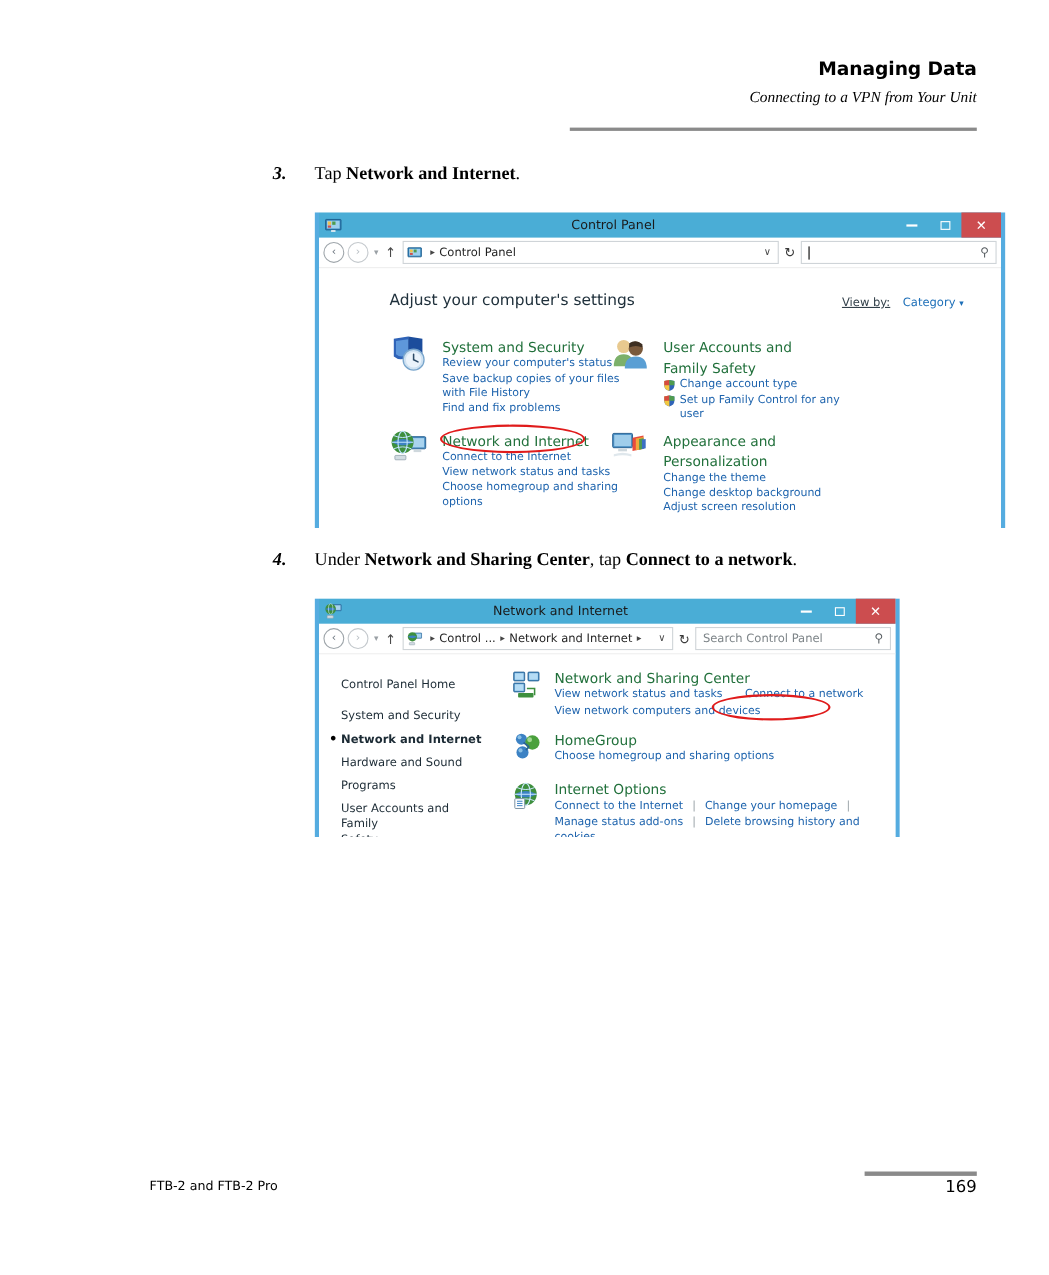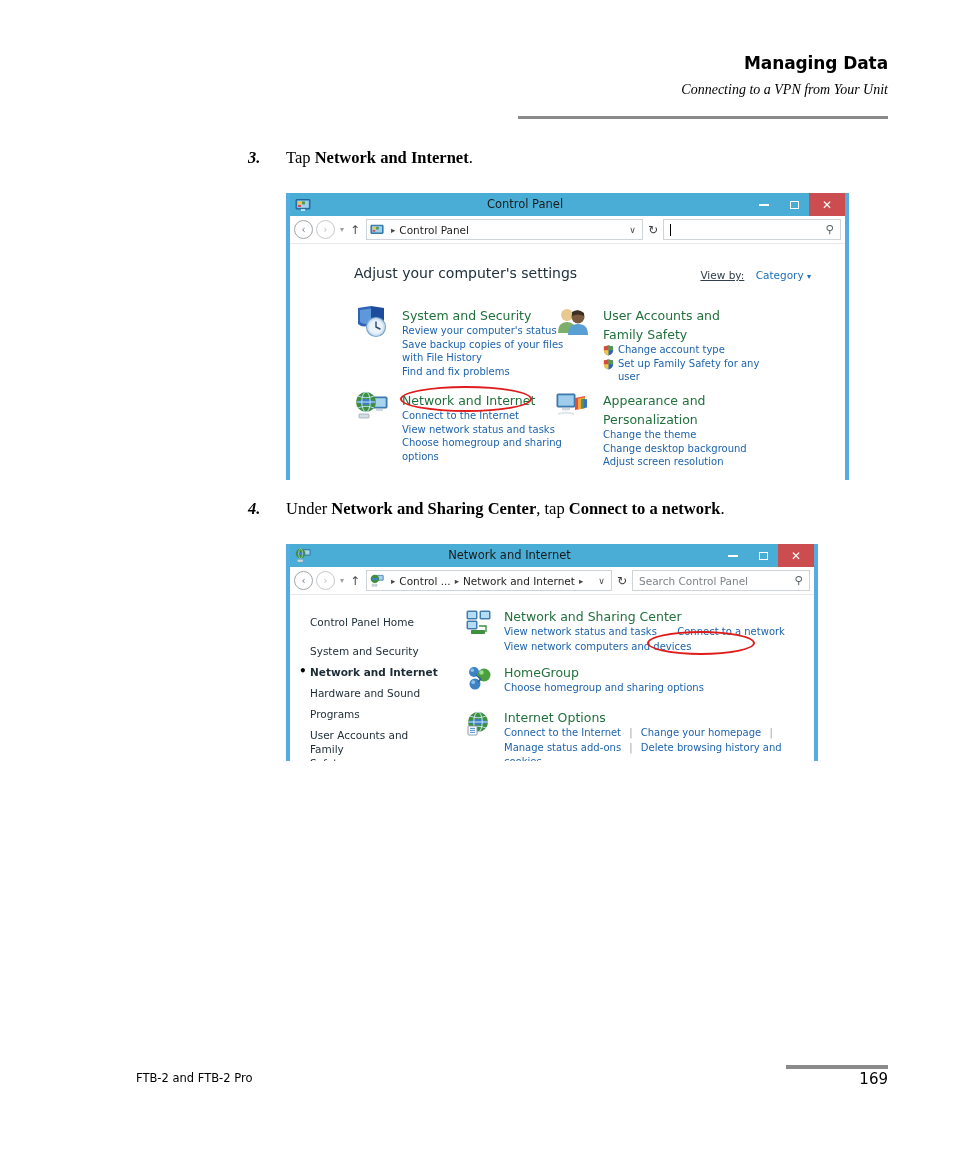--- a/index.html
+++ b/index.html
@@ -72,21 +72,21 @@
 
   #step-3 { left: 248px; top: 148px; }
   #step-4 { left: 248px; top: 499px; }
 
   
   .figure {
     position: absolute;
     background: #ffffff;
     overflow: hidden;
   }
-  #figure-1 { left: 286px; top: 193px; width: 563px; height: 287px; }
+  #figure-1 { left: 286px; top: 193px; width: 628px; height: 287px; }
   #figure-2 { left: 286px; top: 544px; width: 532px; height: 217px; }
 
   .win {
     position: absolute;
     left: 0; top: 0;
     width: 100%;
     height: 100%;
     border-left: 4px solid #55ace0;
     border-right: 4px solid #55ace0;
     box-sizing: border-box;
@@ -504,21 +504,21 @@
           </span>
           <span class="cat-link shield">
             <span class="shieldglyph">
               <svg width="11" height="11" viewBox="0 0 12 12">
                 <path d="M1 1.5 L6 0.6 L11 1.5 L11 6 Q11 10 6 11.4 Q1 10 1 6 Z" fill="#2f63b8"></path>
                 <path d="M6 0.6 L6 11.4 Q1 10 1 6 L1 1.5 Z" fill="#f2c83f"></path>
                 <path d="M1 1.5 L6 0.6 L6 5.8 L1 5.8 Z" fill="#d64b3f"></path>
                 <path d="M6 0.6 L11 1.5 L11 5.8 L6 5.8 Z" fill="#4f9b4f"></path>
               </svg>
             </span>
-            <span>Set up Family Safety for any</span>
+            <span>Set up Family Control for any</span>
           </span>
           <span class="cat-link" style="padding-left:15px;">user</span>
         </div>
       </div>
 
       <div class="cat" style="left:64px; top:146px;">
         <div class="cat-icon">
           <svg width="36" height="34" viewBox="0 0 36 34">
             <rect x="17" y="7" width="16" height="11" rx="1" fill="#4a8fc4" stroke="#2a6394" stroke-width="0.9"></rect>
             <rect x="18.4" y="8.3" width="13.2" height="8.4" fill="#a9d3ee"></rect>

